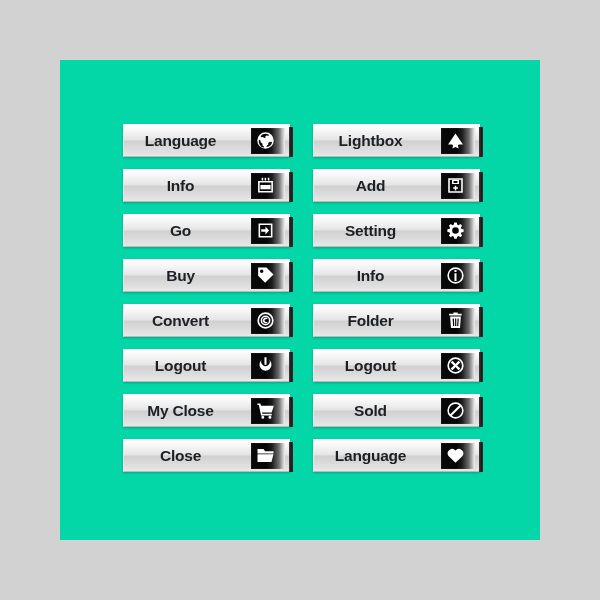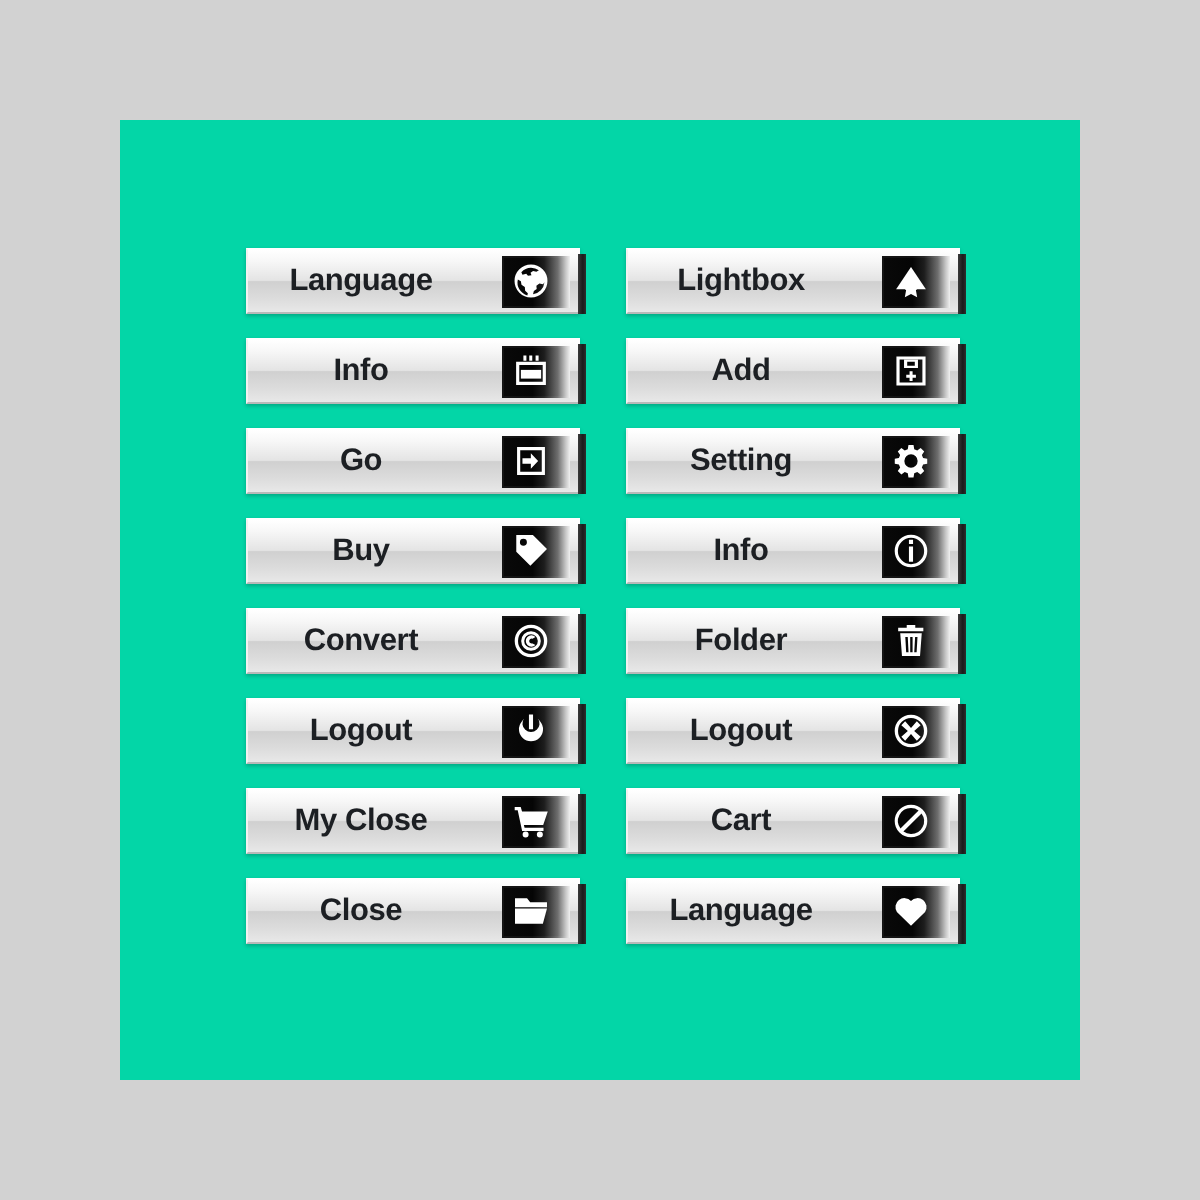--- a/index.html
+++ b/index.html
@@ -233,21 +233,21 @@
         <div class="btn">
           <span class="btn-label">My Close</span>
           <span class="icon-tile">
             <svg viewBox="0 0 24 24">
               <path d="M1.7 3.1h3.8l.85 2.9H22.6l-2.9 8.6H7.5l.45 1.6H19.9v2.1H6.4L3.6 5.2H1.7Z"></path>
               <path d="M8.6 18.6a1.9 1.9 0 1 1-1.9 1.9 1.9 1.9 0 0 1 1.9-1.9Zm9 0a1.9 1.9 0 1 1-1.9 1.9 1.9 1.9 0 0 1 1.9-1.9Z"></path>
             </svg>
           </span>
         </div>
         <div class="btn">
-          <span class="btn-label">Cart</span>
+          <span class="btn-label">Sold</span>
           <span class="icon-tile">
             <svg viewBox="0 0 24 24">
               <path d="M12 1.7A10.3 10.3 0 1 0 22.3 12 10.31 10.31 0 0 0 12 1.7Zm0 2.1a8.14 8.14 0 0 1 4.8 1.55L5.35 16.8A8.18 8.18 0 0 1 12 3.8Zm0 16.4a8.14 8.14 0 0 1-4.8-1.55L18.65 7.2A8.18 8.18 0 0 1 12 20.2Z"></path>
             </svg>
           </span>
         </div>
         <div class="btn">
           <span class="btn-label">Close</span>
           <span class="icon-tile">
             <svg viewBox="0 0 24 24">

